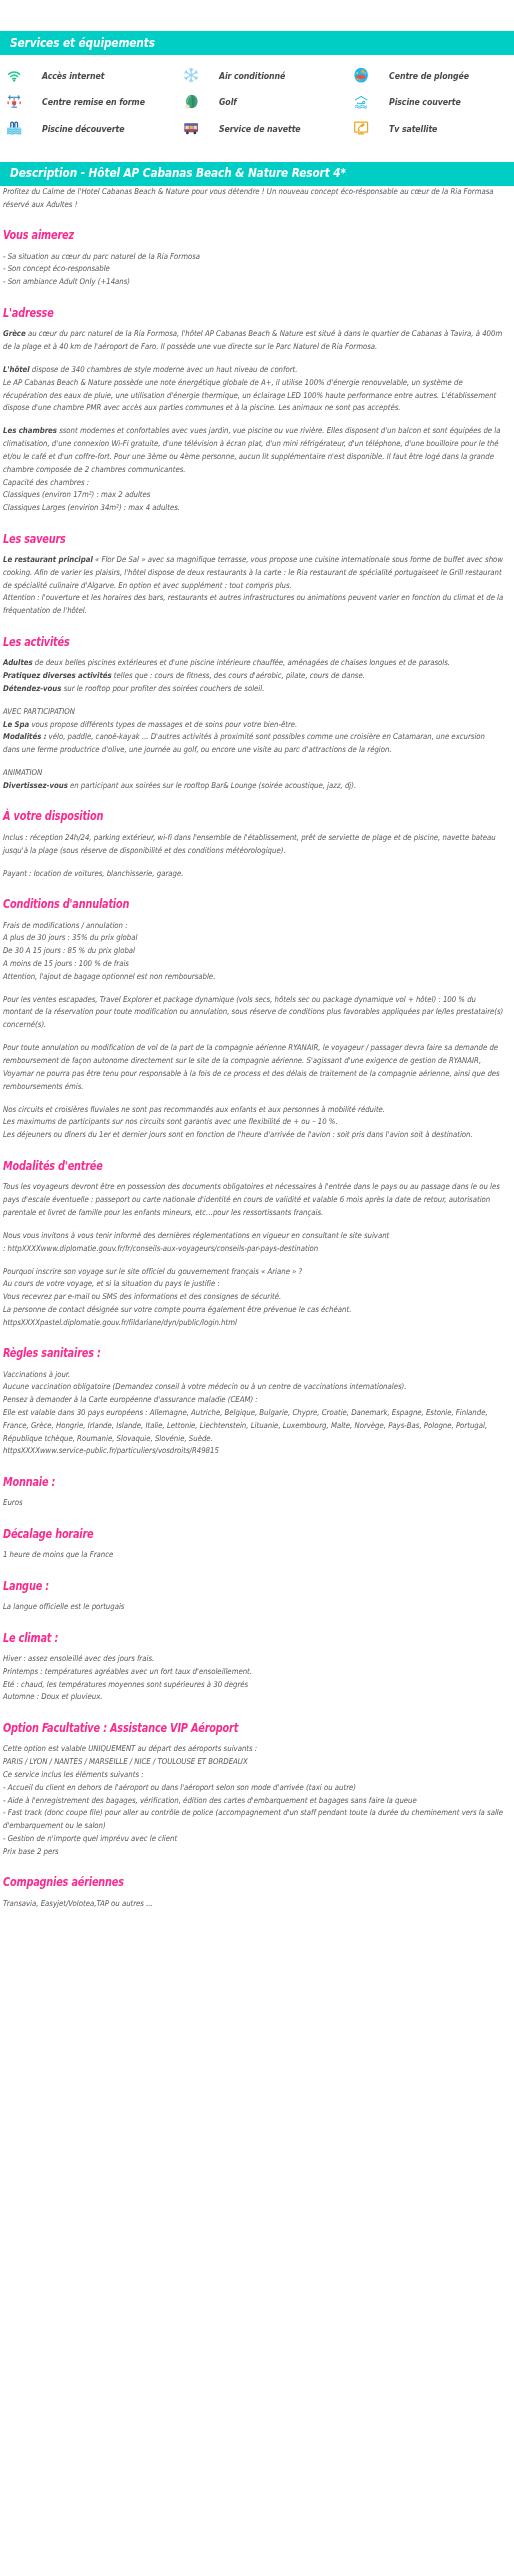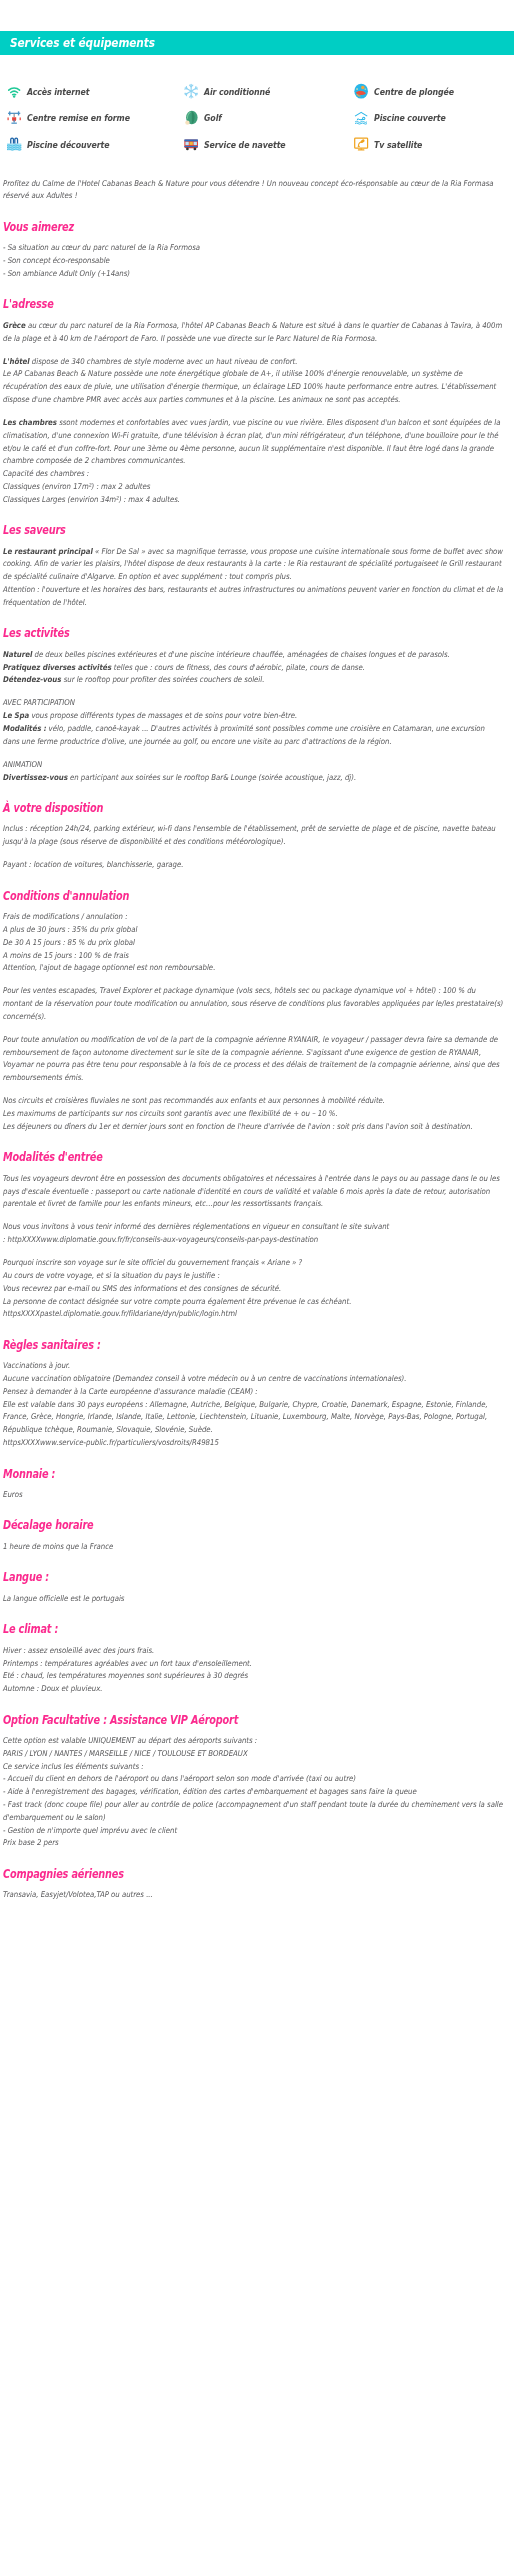--- a/index.html
+++ b/index.html
@@ -23,21 +23,21 @@
 
   
   .banner {
     background: #00cec4;
     color: #ffffff;
     height: 24.4px;
     display: flex;
     align-items: center;
     padding: 0 0 0 9.5px;
     box-sizing: border-box;
-    margin-bottom: 16px;
+    margin-bottom: 0;
   }
   .banner h2 {
     margin: 0;
     font-size: 12.6px;
     font-weight: bold;
     font-style: italic;
     letter-spacing: -0.1px;
     line-height: 1;
     transform: scaleX(0.93);
     transform-origin: left center;
@@ -48,21 +48,21 @@
   .amenities {
     padding: 11px 5.4px 9.5px 5.4px;
     display: grid;
     grid-template-columns: 177px 170px 1fr;
     row-gap: 8.8px;
     column-gap: 0;
   }
   .amenity {
     display: flex;
     align-items: center;
-    gap: 4px;
+    gap: 19px;
     min-height: 17.7px;
   }
   .amenity .ic {
     width: 17.7px;
     height: 17.7px;
     flex: 0 0 17.7px;
     display: flex;
     align-items: center;
     justify-content: center;
   }
@@ -260,20 +260,23 @@
           <path d="M8 20.5 h8" stroke="#f0a31e" stroke-width="1.8" stroke-linecap="round"></path>
           <path d="M12 18 v2.5" stroke="#f0a31e" stroke-width="1.6"></path>
         </svg>
       </span>
       <span class="lbl">Tv satellite</span>
     </div>
   </div>
 
   <div class="banner-gap"></div>
 
+  <div class="banner">
+    <h2>Description - Hôtel AP Cabanas Beach &amp; Nature Resort 4*</h2>
+  </div>
 
   <div class="content">
 
     <p class="txt lead">Profitez du Calme de l'Hotel Cabanas Beach &amp; Nature pour vous détendre ! Un nouveau concept éco-résponsable au cœur de la Ria Formasa réservé aux Adultes !</p>
 
     <h3 class="pink">Vous aimerez</h3>
     <p class="txt">- Sa situation au cœur du parc naturel de la Ria Formosa</p>
     <p class="txt">- Son concept éco-responsable</p>
     <p class="txt">- Son ambiance Adult Only (+14ans)</p>
 
@@ -286,21 +289,21 @@
     <p class="txt"><b>Les chambres</b><span> ssont modernes et confortables avec vues jardin, vue piscine ou vue rivière. Elles disposent d'un balcon et sont équipées de la climatisation, d'une connexion Wi-Fi gratuite, d'une télévision à écran plat, d'un mini réfrigérateur, d'un téléphone, d'une bouilloire pour le thé et/ou le café et d'un coffre-fort. Pour une 3ème ou 4ème personne, aucun lit supplémentaire n'est disponible. Il faut être logé dans la grande chambre composée de 2 chambres communicantes.</span></p>
     <p class="txt">Capacité des chambres :</p>
     <p class="txt">Classiques (environ 17m²) : max 2 adultes</p>
     <p class="txt">Classiques Larges (envirion 34m²) : max 4 adultes.</p>
 
     <h3 class="pink">Les saveurs</h3>
     <p class="txt"><b>Le restaurant principal</b><span> « Flor De Sal » avec sa magnifique terrasse, vous propose une cuisine internationale sous forme de buffet avec show cooking. Afin de varier les plaisirs, l'hôtel dispose de deux restaurants à la carte : le Ria restaurant de spécialité portugaiseet le Grill restaurant de spécialité culinaire d'Algarve. En option et avec supplément : tout compris plus.</span></p>
     <p class="txt">Attention : l'ouverture et les horaires des bars, restaurants et autres infrastructures ou animations peuvent varier en fonction du climat et de la fréquentation de l'hôtel.</p>
 
     <h3 class="pink">Les activités</h3>
-    <p class="txt"><b>Naturel</b><span> de deux belles piscines extérieures et d'une piscine intérieure chauffée, aménagées de chaises longues et de parasols.</span></p>
+    <p class="txt"><b>Adultes</b><span> de deux belles piscines extérieures et d'une piscine intérieure chauffée, aménagées de chaises longues et de parasols.</span></p>
     <p class="txt"><b>Pratiquez diverses activités</b><span> telles que : cours de fitness, des cours d'aérobic, pilate, cours de danse.</span></p>
     <p class="txt"><b>Détendez-vous</b><span> sur le rooftop pour profiter des soirées couchers de soleil.</span></p>
     <div class="gap"></div>
     <p class="txt">AVEC PARTICIPATION</p>
     <p class="txt"><b>Le Spa</b><span> vous propose différents types de massages et de soins pour votre bien-être.</span></p>
     <p class="txt"><b>Modalités :</b><span> vélo, paddle, canoë-kayak ... D'autres activités à proximité sont possibles comme une croisière en Catamaran, une excursion dans une ferme productrice d'olive, une journée au golf, ou encore une visite au parc d'attractions de la région.</span></p>
     <div class="gap"></div>
     <p class="txt">ANIMATION</p>
     <p class="txt"><b>Divertissez-vous</b><span> en participant aux soirées sur le rooftop Bar&amp; Lounge (soirée acoustique, jazz, dj).</span></p>
 

